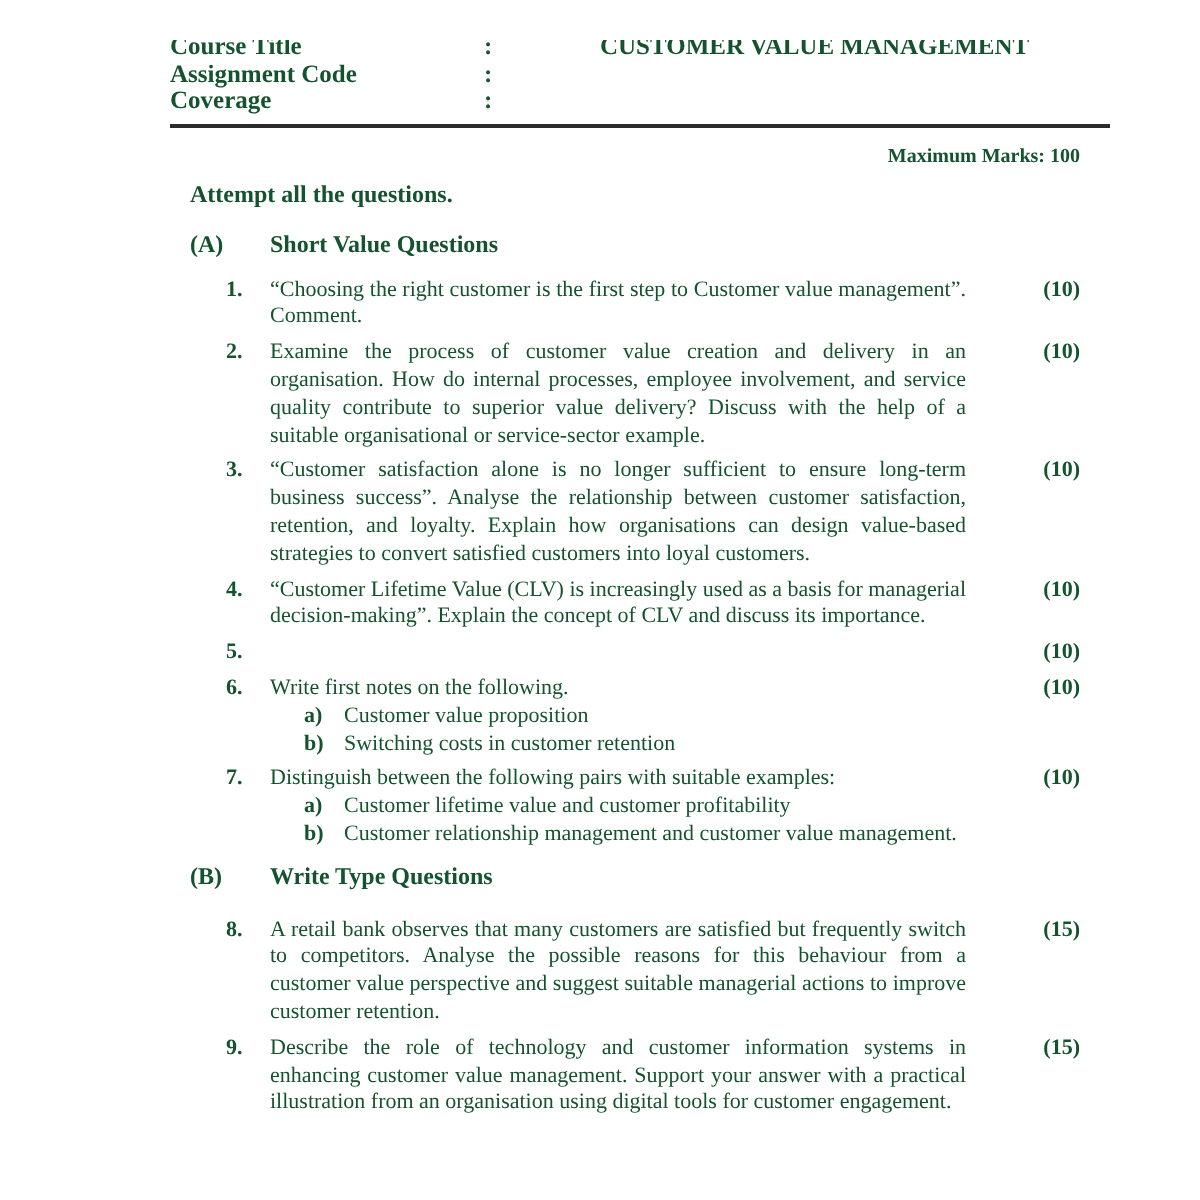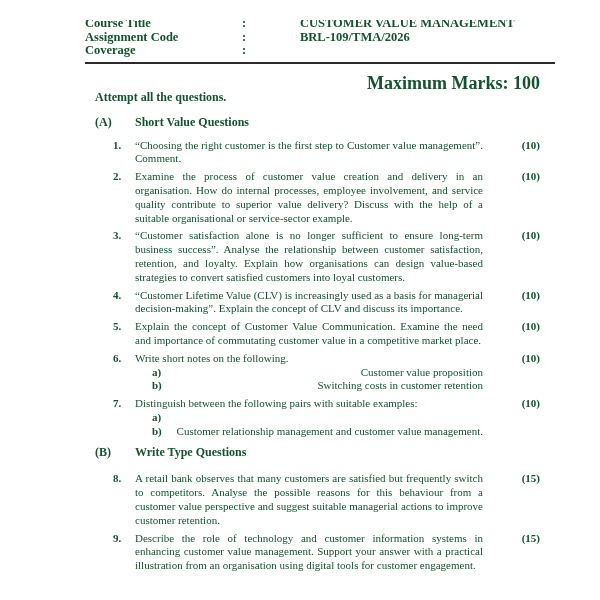--- a/index.html
+++ b/index.html
@@ -36,21 +36,21 @@
     height: 2px;
     background: #2b2b2b;
   }
   .max-marks {
     position: absolute;
     top: 53px;
     left: 85px;
     width: 455px;
     text-align: right;
     font-weight: bold;
-    font-size: 18px;
+    font-size: 10px;
   }
   
   .doc-body {
     position: absolute;
     top: 71px;
     left: 85px;
     width: 455px;
     font-size: 11px;
     line-height: 13.8px;
   }
@@ -66,37 +66,36 @@
     margin: 0 0 9px 10px;
   }
   .section-head.later { margin-top: 7px; margin-bottom: 13px; }
   .section-id { width: 40px; flex-shrink: 0; }
   .q { display: flex; margin: 0 0 4px 28px; }
   .qnum  { width: 22px; font-weight: bold; flex-shrink: 0; }
   .qtext { width: 348px; text-align: justify; flex-shrink: 0; }
   .qmarks { font-weight: bold; margin-left: auto; }
   .sub { display: flex; text-align: left; }
   .sub-label { font-weight: bold; width: 20px; margin-left: 17px; flex-shrink: 0; }
-  .sub-text { flex: 1; text-align: right; }
+  .sub-text { flex: 1; }
 </style>
 </head>
 <body>
 
 <div class="page">
 
   <div class="doc-header">
     <div class="hrow">
       <span class="hlabel">Course Title</span>
       <span class="hsep">:</span>
       <span class="hvalue">CUSTOMER VALUE MANAGEMENT</span>
     </div>
     <div class="hrow">
       <span class="hlabel">Assignment Code</span>
       <span class="hsep">:</span>
-      <span class="hvalue">BRL-109/TMA/2026</span>
     </div>
     <div class="hrow">
       <span class="hlabel">Coverage</span>
       <span class="hsep">:</span>
     </div>
   </div>
 
   <div class="rule"></div>
 
   <div class="max-marks">Maximum Marks: 100</div>
@@ -123,38 +122,38 @@
           <div class="qtext"><span>“Customer satisfaction alone is no longer sufficient to ensure long-term business success”. Analyse the relationship between customer satisfaction, retention, and loyalty. Explain how organisations can design value-based strategies to convert satisfied customers into loyal customers.</span></div>
           <span class="qmarks">(10)</span>
         </div>
         <div class="q">
           <span class="qnum">4.</span>
           <div class="qtext"><span>“Customer Lifetime Value (CLV) is increasingly used as a basis for managerial decision-making”. Explain the concept of CLV and discuss its importance.</span></div>
           <span class="qmarks">(10)</span>
         </div>
         <div class="q">
           <span class="qnum">5.</span>
-          <div class="qtext"><span>Explain the concept of Customer Value Communication. Examine the need and importance of commutating customer value in a competitive market place.</span></div>
           <span class="qmarks">(10)</span>
         </div>
         <div class="q">
           <span class="qnum">6.</span>
-          <div class="qtext"><span>Write short notes on the following.</span><div class="sub">
+          <div class="qtext"><span>Write first notes on the following.</span><div class="sub">
               <span class="sub-label">a)</span>
               <span class="sub-text">Customer value proposition</span>
             </div><div class="sub">
               <span class="sub-label">b)</span>
               <span class="sub-text">Switching costs in customer retention</span>
             </div></div>
           <span class="qmarks">(10)</span>
         </div>
         <div class="q">
           <span class="qnum">7.</span>
           <div class="qtext"><span>Distinguish between the following pairs with suitable examples:</span><div class="sub">
               <span class="sub-label">a)</span>
+              <span class="sub-text">Customer lifetime value and customer profitability</span>
             </div><div class="sub">
               <span class="sub-label">b)</span>
               <span class="sub-text">Customer relationship management and customer value management.</span>
             </div></div>
           <span class="qmarks">(10)</span>
         </div>
         <div class="section-head later">
           <span class="section-id">(B)</span>
           <span class="section-title">Write Type Questions</span>
         </div>

